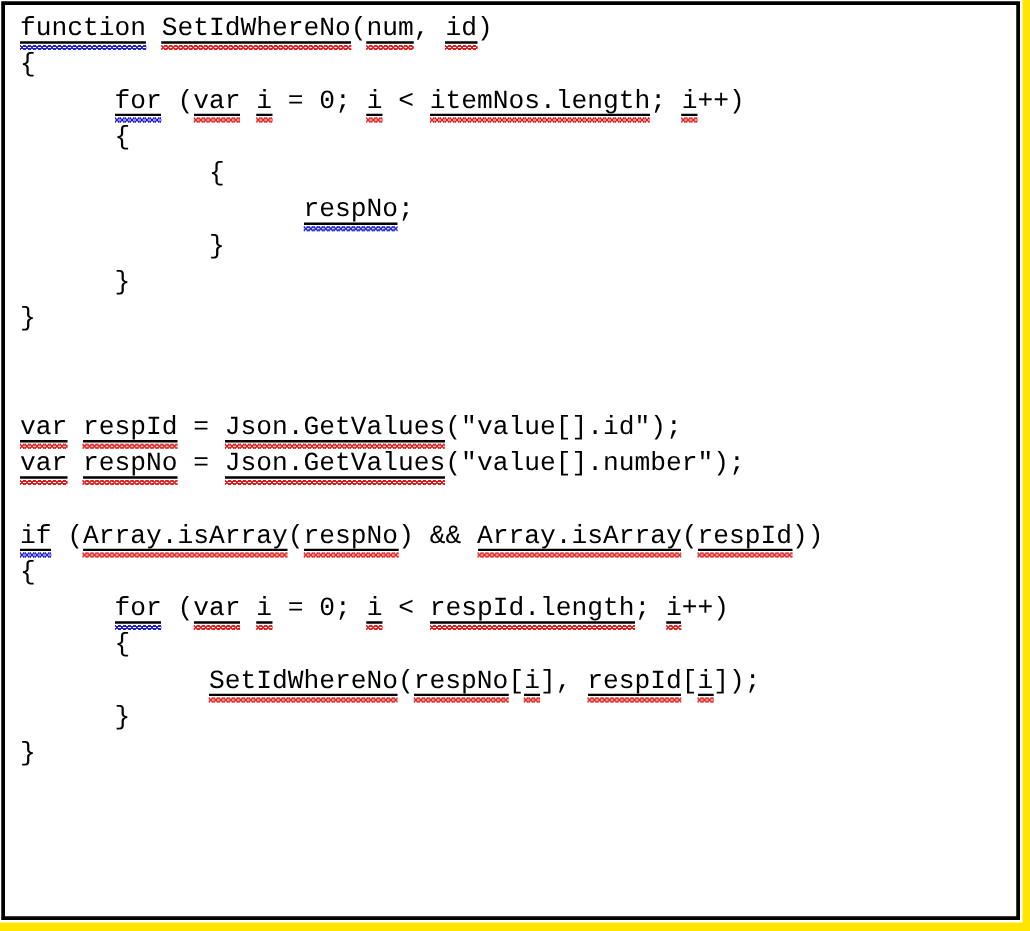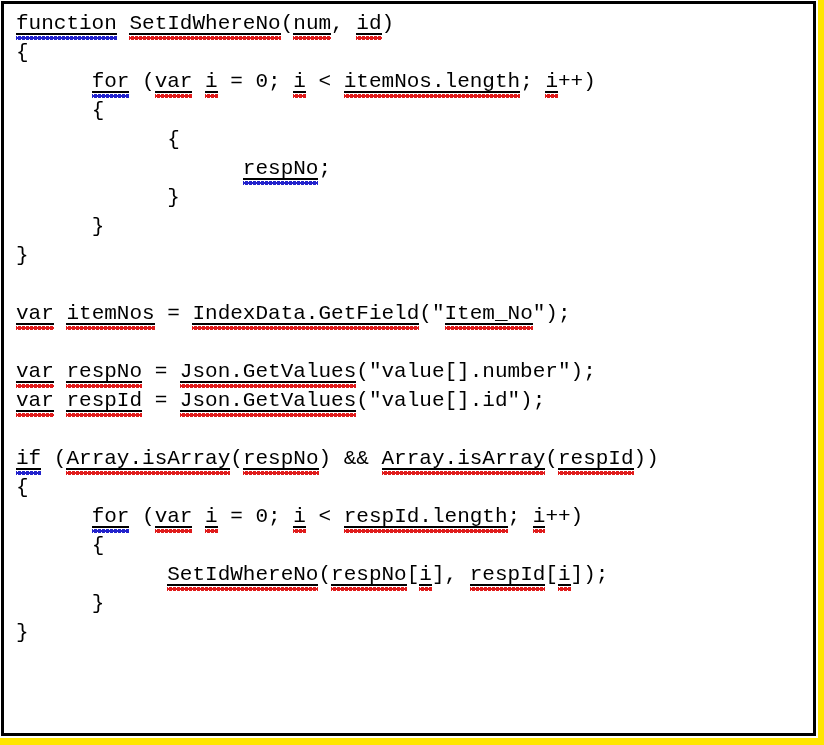--- a/index.html
+++ b/index.html
@@ -122,24 +122,23 @@
         <div class="code-line"><span class="tok u sq-blue">function</span><span class="tok sq-none"> </span><span class="tok u sq-red">SetIdWhereNo</span><span class="tok sq-none">(</span><span class="tok u sq-red">num</span><span class="tok sq-none">, </span><span class="tok u sq-red">id</span><span class="tok sq-none">)</span></div>
         <div class="code-line"><span class="tok sq-none">{</span></div>
         <div class="code-line"><span class="tok sq-none">      </span><span class="tok u sq-blue">for</span><span class="tok sq-none"> (</span><span class="tok u sq-red">var</span><span class="tok sq-none"> </span><span class="tok u sq-red">i</span><span class="tok sq-none"> = 0; </span><span class="tok u sq-red">i</span><span class="tok sq-none"> &lt; </span><span class="tok u sq-red">itemNos.length</span><span class="tok sq-none">; </span><span class="tok u sq-red">i</span><span class="tok sq-none">++)</span></div>
         <div class="code-line"><span class="tok sq-none">      </span><span class="tok sq-none">{</span></div>
         <div class="code-line"><span class="tok sq-none">            </span><span class="tok sq-none">{</span></div>
         <div class="code-line"><span class="tok sq-none">                  </span><span class="tok u sq-blue">respNo</span><span class="tok sq-none">;</span></div>
         <div class="code-line"><span class="tok sq-none">            </span><span class="tok sq-none">}</span></div>
         <div class="code-line"><span class="tok sq-none">      </span><span class="tok sq-none">}</span></div>
         <div class="code-line"><span class="tok sq-none">}</span></div>
         <div class="code-line">&nbsp;</div>
-        <div class="code-line"><span class="tok u sq-red">var</span><span class="tok sq-none"> </span><span class="tok u sq-red">itemNos</span><span class="tok sq-none"> = </span><span class="tok u sq-red">IndexData.GetField</span><span class="tok sq-none">("</span><span class="tok u sq-red">Item_No</span><span class="tok sq-none">");</span></div>
         <div class="code-line">&nbsp;</div>
+        <div class="code-line"><span class="tok u sq-red">var</span><span class="tok sq-none"> </span><span class="tok u sq-red">respId</span><span class="tok sq-none"> = </span><span class="tok u sq-red">Json.GetValues</span><span class="tok sq-none">("value[].id");</span></div>
         <div class="code-line"><span class="tok u sq-red">var</span><span class="tok sq-none"> </span><span class="tok u sq-red">respNo</span><span class="tok sq-none"> = </span><span class="tok u sq-red">Json.GetValues</span><span class="tok sq-none">("value[].number");</span></div>
-        <div class="code-line"><span class="tok u sq-red">var</span><span class="tok sq-none"> </span><span class="tok u sq-red">respId</span><span class="tok sq-none"> = </span><span class="tok u sq-red">Json.GetValues</span><span class="tok sq-none">("value[].id");</span></div>
         <div class="code-line">&nbsp;</div>
         <div class="code-line"><span class="tok u sq-blue">if</span><span class="tok sq-none"> (</span><span class="tok u sq-red">Array.isArray</span><span class="tok sq-none">(</span><span class="tok u sq-red">respNo</span><span class="tok sq-none">) &amp;&amp; </span><span class="tok u sq-red">Array.isArray</span><span class="tok sq-none">(</span><span class="tok u sq-red">respId</span><span class="tok sq-none">))</span></div>
         <div class="code-line"><span class="tok sq-none">{</span></div>
         <div class="code-line"><span class="tok sq-none">      </span><span class="tok u sq-blue">for</span><span class="tok sq-none"> (</span><span class="tok u sq-red">var</span><span class="tok sq-none"> </span><span class="tok u sq-red">i</span><span class="tok sq-none"> = 0; </span><span class="tok u sq-red">i</span><span class="tok sq-none"> &lt; </span><span class="tok u sq-red">respId.length</span><span class="tok sq-none">; </span><span class="tok u sq-red">i</span><span class="tok sq-none">++)</span></div>
         <div class="code-line"><span class="tok sq-none">      </span><span class="tok sq-none">{</span></div>
         <div class="code-line"><span class="tok sq-none">            </span><span class="tok u sq-red">SetIdWhereNo</span><span class="tok sq-none">(</span><span class="tok u sq-red">respNo</span><span class="tok sq-none">[</span><span class="tok u sq-red">i</span><span class="tok sq-none">], </span><span class="tok u sq-red">respId</span><span class="tok sq-none">[</span><span class="tok u sq-red">i</span><span class="tok sq-none">]);</span></div>
         <div class="code-line"><span class="tok sq-none">      </span><span class="tok sq-none">}</span></div>
         <div class="code-line"><span class="tok sq-none">}</span></div>
       </div>
   </div>

